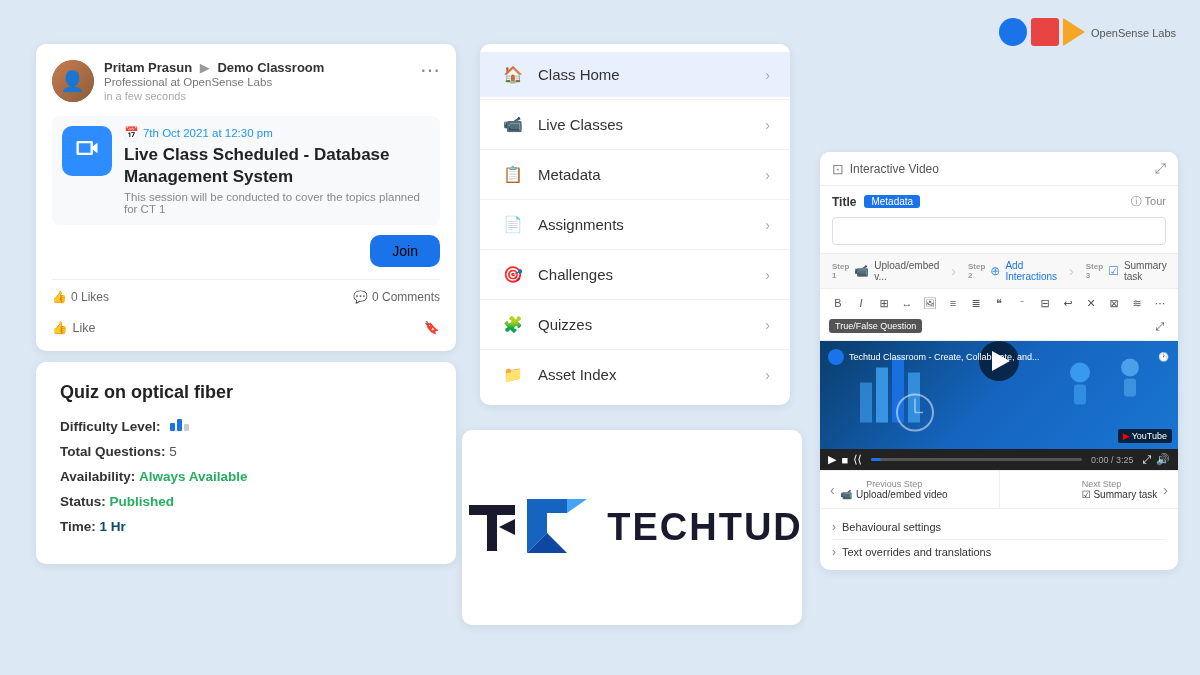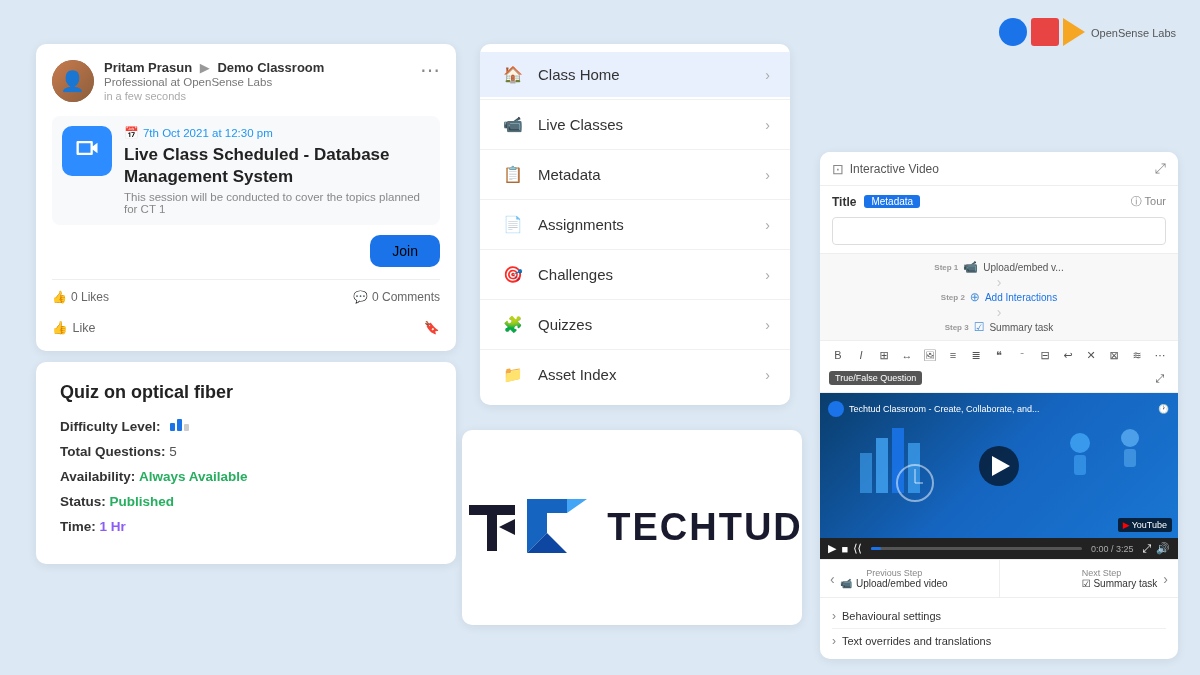--- a/index.html
+++ b/index.html
@@ -303,21 +303,21 @@
       color: #333;
     }
     .quiz-value {
       color: #555;
     }
     .quiz-value-green {
       color: #27ae60;
       font-weight: 600;
     }
     .quiz-value-blue {
-      color: #8b5cf6;
+      color: #0c4a6e;
       font-weight: 600;
     }
     .quiz-value-published {
       color: #27ae60;
       font-weight: 600;
     }
     .difficulty-bars {
       display: inline-flex;
       gap: 2px;
       align-items: flex-end;
@@ -411,25 +411,24 @@
       border: 1px solid #ddd;
       border-radius: 4px;
       width: calc(100% - 24px);
       background: #fff;
     }
 
     .steps-row {
       display: flex;
       align-items: center;
       padding: 6px 12px;
-      gap: 0;
+      gap: 8px;
       background: #f8f8f8;
       border-top: 1px solid #eee;
       border-bottom: 1px solid #eee;
-      flex-direction: column;
     }
     .step-item {
       display: flex;
       align-items: center;
       gap: 5px;
       font-size: 10px;
       color: #555;
       flex: 1;
     }
     .step-num {
@@ -470,24 +469,23 @@
       color: #fff;
       font-size: 9px;
       padding: 2px 6px;
       border-radius: 3px;
       margin-left: 1px;
     }
 
     .video-thumbnail {
       position: relative;
       background: linear-gradient(135deg, #0d4b7c, #1a73e8);
-      height: 145px;
+      height: 108px;
       overflow: hidden;
       display: flex;
-      align-items: center;
       justify-content: center;
     }
     .video-thumbnail-bg {
       position: absolute;
       top: 0; left: 0; right: 0; bottom: 0;
       background: linear-gradient(135deg, #0a3d6b 0%, #1565c0 50%, #1976d2 100%);
     }
     .video-play-btn {
       width: 40px; height: 40px;
       background: rgba(0,0,0,0.6);

